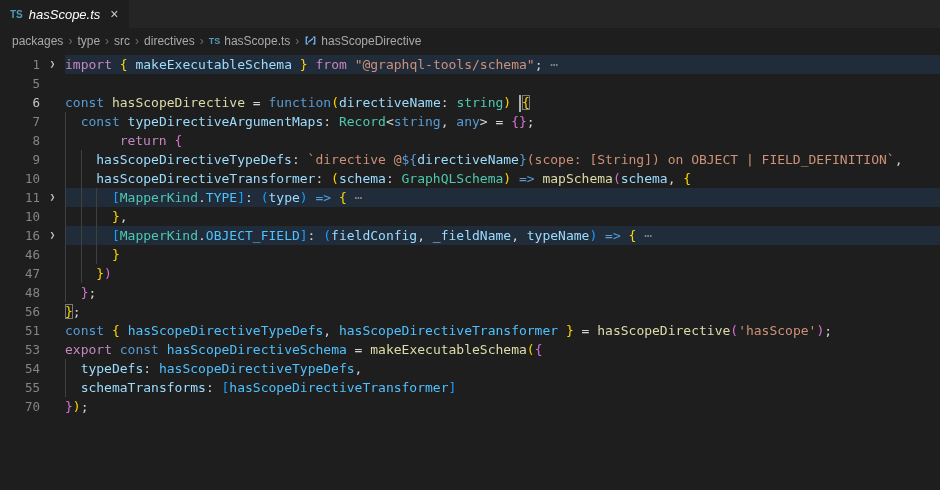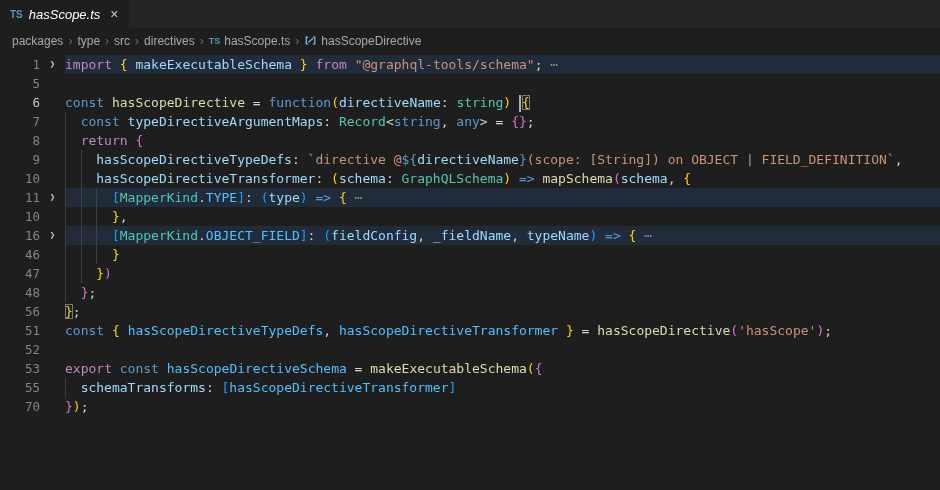--- a/index.html
+++ b/index.html
@@ -68,31 +68,31 @@
     </span>
     <span class="crumb">hasScopeDirective</span>
   </div>
 
   <div class="editor">
     <div>
         <div class="line hl"><span class="lnum">1</span><span class="chev">❯</span><span class="content"><span style="color: rgb(197, 134, 192);">import </span><span style="color: rgb(255, 215, 0);">{ </span><span style="color: rgb(156, 220, 254);">makeExecutableSchema</span><span style="color: rgb(212, 212, 212);"> </span><span style="color: rgb(255, 215, 0);">} </span><span style="color: rgb(197, 134, 192);">from </span><span style="color: rgb(206, 145, 120);">"@graphql-tools/schema"</span><span style="color: rgb(212, 212, 212);">; </span><span style="color: rgb(132, 132, 132);">⋯</span></span></div>
         <div class="line"><span class="lnum">5</span><span class="chev"></span><span class="content"></span></div>
         <div class="line"><span class="lnum active">6</span><span class="chev"></span><span class="content"><span style="color: rgb(86, 156, 214);">const </span><span style="color: rgb(220, 220, 170);">hasScopeDirective</span><span style="color: rgb(212, 212, 212);"> = </span><span style="color: rgb(86, 156, 214);">function</span><span style="color: rgb(255, 215, 0);">(</span><span style="color: rgb(156, 220, 254);">directiveName</span><span style="color: rgb(212, 212, 212);">: </span><span style="color: rgb(78, 201, 176);">string</span><span style="color: rgb(255, 215, 0);">)</span><span style="color: rgb(212, 212, 212);"> </span><span class="cursor"></span><span class="boxed" style="color: rgb(255, 215, 0);">{</span></span></div>
         <div class="line"><span class="lnum">7</span><span class="chev"></span><span class="content"><span class="guide"></span><span style="color: rgb(86, 156, 214);">const </span><span style="color: rgb(156, 220, 254);">typeDirectiveArgumentMaps</span><span style="color: rgb(212, 212, 212);">: </span><span style="color: rgb(78, 201, 176);">Record</span><span style="color: rgb(212, 212, 212);">&lt;</span><span style="color: rgb(86, 156, 214);">string</span><span style="color: rgb(212, 212, 212);">, </span><span style="color: rgb(86, 156, 214);">any</span><span style="color: rgb(212, 212, 212);">&gt; = </span><span style="color: rgb(218, 112, 214);">{}</span><span style="color: rgb(212, 212, 212);">;</span></span></div>
-        <div class="line"><span class="lnum">8</span><span class="chev"></span><span class="content"><span class="guide"></span><span style="color: rgb(197, 134, 192);">return </span><span style="color: rgb(218, 112, 214);">{</span></span></div>
+        <div class="line"><span class="lnum">8</span><span class="chev"></span><span class="content"><span class="guide"></span><span style="color: rgb(197, 134, 192); margin-left: 39px;">return </span><span style="color: rgb(218, 112, 214);">{</span></span></div>
         <div class="line"><span class="lnum">9</span><span class="chev"></span><span class="content"><span class="guide"></span><span class="guide"></span><span style="color: rgb(156, 220, 254);">hasScopeDirectiveTypeDefs</span><span style="color: rgb(212, 212, 212);">: </span><span style="color: rgb(206, 145, 120);">`directive @</span><span style="color: rgb(86, 156, 214);">${</span><span style="color: rgb(156, 220, 254);">directiveName</span><span style="color: rgb(86, 156, 214);">}</span><span style="color: rgb(206, 145, 120);">(scope: [String]) on OBJECT | FIELD_DEFINITION`</span><span style="color: rgb(212, 212, 212);">,</span></span></div>
         <div class="line"><span class="lnum">10</span><span class="chev"></span><span class="content"><span class="guide"></span><span class="guide"></span><span style="color: rgb(156, 220, 254);">hasScopeDirectiveTransformer</span><span style="color: rgb(212, 212, 212);">: </span><span style="color: rgb(255, 215, 0);">(</span><span style="color: rgb(156, 220, 254);">schema</span><span style="color: rgb(212, 212, 212);">: </span><span style="color: rgb(78, 201, 176);">GraphQLSchema</span><span style="color: rgb(255, 215, 0);">)</span><span style="color: rgb(86, 156, 214);"> =&gt; </span><span style="color: rgb(220, 220, 170);">mapSchema</span><span style="color: rgb(218, 112, 214);">(</span><span style="color: rgb(156, 220, 254);">schema</span><span style="color: rgb(212, 212, 212);">, </span><span style="color: rgb(255, 215, 0);">{</span></span></div>
         <div class="line hl"><span class="lnum">11</span><span class="chev">❯</span><span class="content"><span class="guide"></span><span class="guide"></span><span class="guide"></span><span style="color: rgb(23, 159, 255);">[</span><span style="color: rgb(78, 201, 176);">MapperKind</span><span style="color: rgb(212, 212, 212);">.</span><span style="color: rgb(79, 193, 255);">TYPE</span><span style="color: rgb(23, 159, 255);">]</span><span style="color: rgb(212, 212, 212);">: </span><span style="color: rgb(23, 159, 255);">(</span><span style="color: rgb(156, 220, 254);">type</span><span style="color: rgb(23, 159, 255);">)</span><span style="color: rgb(86, 156, 214);"> =&gt; </span><span style="color: rgb(255, 215, 0);">{</span><span style="color: rgb(132, 132, 132);"> ⋯</span></span></div>
         <div class="line"><span class="lnum">10</span><span class="chev"></span><span class="content"><span class="guide"></span><span class="guide"></span><span class="guide"></span><span style="color: rgb(255, 215, 0);">}</span><span style="color: rgb(212, 212, 212);">,</span></span></div>
         <div class="line hl"><span class="lnum">16</span><span class="chev">❯</span><span class="content"><span class="guide"></span><span class="guide"></span><span class="guide"></span><span style="color: rgb(23, 159, 255);">[</span><span style="color: rgb(78, 201, 176);">MapperKind</span><span style="color: rgb(212, 212, 212);">.</span><span style="color: rgb(79, 193, 255);">OBJECT_FIELD</span><span style="color: rgb(23, 159, 255);">]</span><span style="color: rgb(212, 212, 212);">: </span><span style="color: rgb(23, 159, 255);">(</span><span style="color: rgb(156, 220, 254);">fieldConfig</span><span style="color: rgb(212, 212, 212);">, </span><span style="color: rgb(156, 220, 254);">_fieldName</span><span style="color: rgb(212, 212, 212);">, </span><span style="color: rgb(156, 220, 254);">typeName</span><span style="color: rgb(23, 159, 255);">)</span><span style="color: rgb(86, 156, 214);"> =&gt; </span><span style="color: rgb(255, 215, 0);">{</span><span style="color: rgb(132, 132, 132);"> ⋯</span></span></div>
         <div class="line"><span class="lnum">46</span><span class="chev"></span><span class="content"><span class="guide"></span><span class="guide"></span><span class="guide"></span><span style="color: rgb(255, 215, 0);">}</span></span></div>
         <div class="line"><span class="lnum">47</span><span class="chev"></span><span class="content"><span class="guide"></span><span class="guide"></span><span style="color: rgb(255, 215, 0);">}</span><span style="color: rgb(218, 112, 214);">)</span></span></div>
         <div class="line"><span class="lnum">48</span><span class="chev"></span><span class="content"><span class="guide"></span><span style="color: rgb(218, 112, 214);">}</span><span style="color: rgb(212, 212, 212);">;</span></span></div>
         <div class="line"><span class="lnum">56</span><span class="chev"></span><span class="content"><span class="boxed" style="color: rgb(255, 215, 0);">}</span><span style="color: rgb(212, 212, 212);">;</span></span></div>
         <div class="line"><span class="lnum">51</span><span class="chev"></span><span class="content"><span style="color: rgb(86, 156, 214);">const </span><span style="color: rgb(255, 215, 0);">{ </span><span style="color: rgb(79, 193, 255);">hasScopeDirectiveTypeDefs</span><span style="color: rgb(212, 212, 212);">, </span><span style="color: rgb(79, 193, 255);">hasScopeDirectiveTransformer</span><span style="color: rgb(212, 212, 212);"> </span><span style="color: rgb(255, 215, 0);">}</span><span style="color: rgb(212, 212, 212);"> = </span><span style="color: rgb(220, 220, 170);">hasScopeDirective</span><span style="color: rgb(218, 112, 214);">(</span><span style="color: rgb(206, 145, 120);">'hasScope'</span><span style="color: rgb(218, 112, 214);">)</span><span style="color: rgb(212, 212, 212);">;</span></span></div>
-        <div class="line"><span class="lnum">52</span><span class="chev"></span><span class="content"></span></div>
         <div class="line"><span class="lnum">53</span><span class="chev"></span><span class="content"><span style="color: rgb(197, 134, 192);">export </span><span style="color: rgb(86, 156, 214);">const </span><span style="color: rgb(79, 193, 255);">hasScopeDirectiveSchema</span><span style="color: rgb(212, 212, 212);"> = </span><span style="color: rgb(220, 220, 170);">makeExecutableSchema</span><span style="color: rgb(255, 215, 0);">(</span><span style="color: rgb(218, 112, 214);">{</span></span></div>
+        <div class="line"><span class="lnum">54</span><span class="chev"></span><span class="content"><span class="guide"></span><span style="color: rgb(156, 220, 254);">typeDefs</span><span style="color: rgb(212, 212, 212);">: </span><span style="color: rgb(79, 193, 255);">hasScopeDirectiveTypeDefs</span><span style="color: rgb(212, 212, 212);">,</span></span></div>
         <div class="line"><span class="lnum">55</span><span class="chev"></span><span class="content"><span class="guide"></span><span style="color: rgb(156, 220, 254);">schemaTransforms</span><span style="color: rgb(212, 212, 212);">: </span><span style="color: rgb(23, 159, 255);">[</span><span style="color: rgb(79, 193, 255);">hasScopeDirectiveTransformer</span><span style="color: rgb(23, 159, 255);">]</span></span></div>
         <div class="line"><span class="lnum">70</span><span class="chev"></span><span class="content"><span style="color: rgb(218, 112, 214);">}</span><span style="color: rgb(255, 215, 0);">)</span><span style="color: rgb(212, 212, 212);">;</span></span></div>
       </div>
   </div>
 
 </div>
 
 </body></html>

